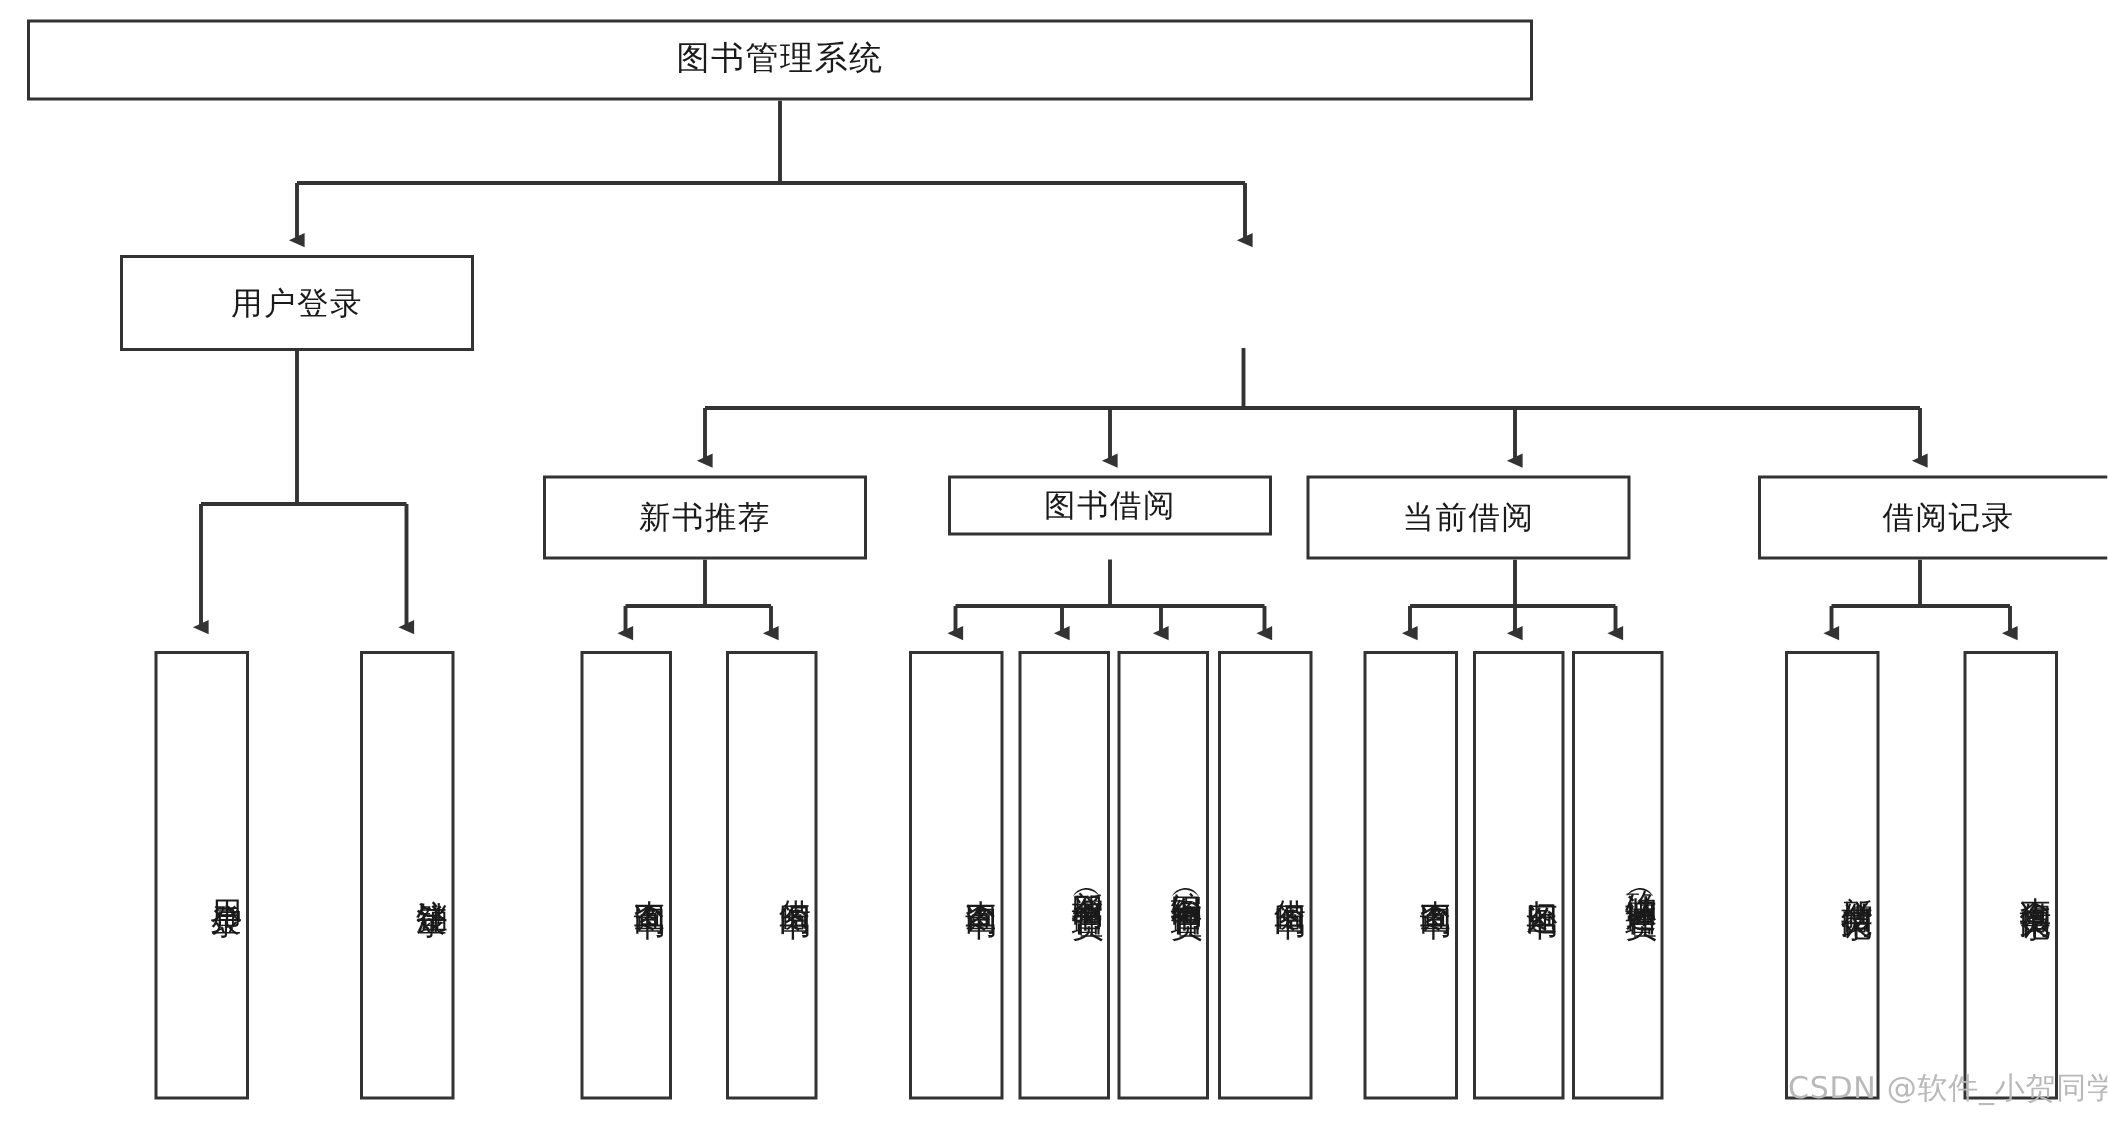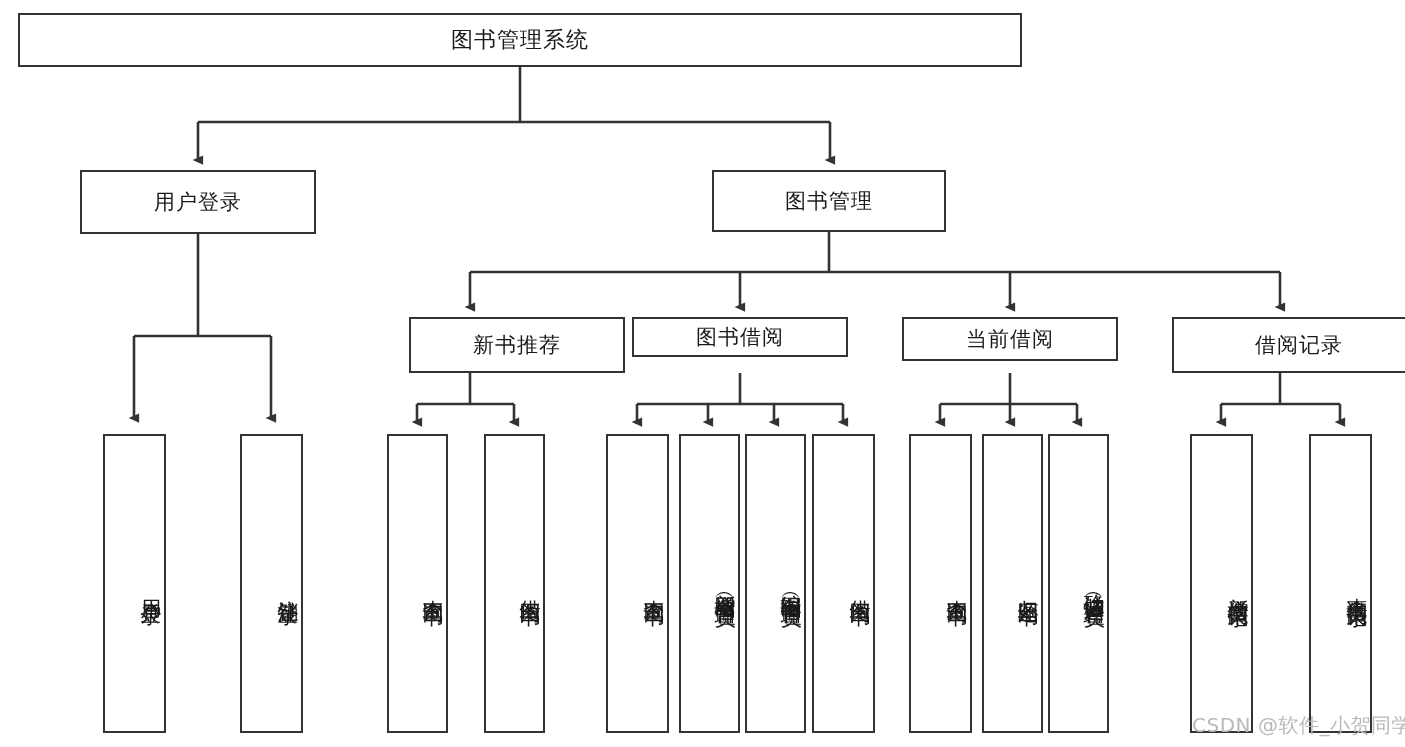--- a/index.html
+++ b/index.html
@@ -124,31 +124,28 @@
     </g>
   </svg>
 
   <div class="node horiz root" style="left:18px; top:13px; width:1004px; height:54px;">
     <span class="lbl">图书管理系统</span>
   </div>
 
   <div class="node horiz" style="left:80px; top:170px; width:236px; height:64px;">
     <span class="lbl">用户登录</span>
   </div>
-  <div class="node horiz" style="left:712px; top:170px; width:234px; height:62px;">
-    <span class="lbl">图书管理</span>
-  </div>
 
-  <div class="node horiz" style="left:362px; top:317px; width:216px; height:56px;margin-left:47px;">
+  <div class="node horiz" style="left:362px; top:317px; width:216px; height:56px;">
     <span class="lbl">新书推荐</span>
   </div>
   <div class="node horiz" style="left:632px; top:317px; width:216px; height:40px;">
     <span class="lbl">图书借阅</span>
   </div>
-  <div class="node horiz" style="left:902px; top:317px; width:216px; height:44px;">
+  <div class="node horiz" style="left:871px; top:317px; width:216px; height:56px;">
     <span class="lbl">当前借阅</span>
   </div>
   <div class="node horiz" style="left:1172px; top:317px; width:254px; height:56px;">
     <span class="lbl">借阅记录</span>
   </div>
 
   <div class="node vert" style="left:103px; top:434px; width:63px; height:299px;">
     <span class="lbl">用户登录</span>
   </div>
   <div class="node vert" style="left:240px; top:434px; width:63px; height:299px;">

